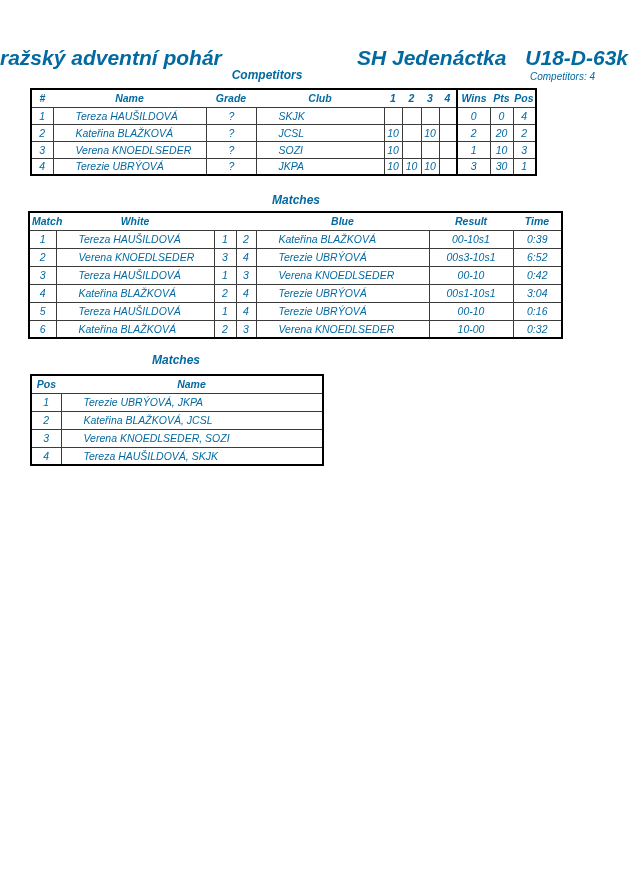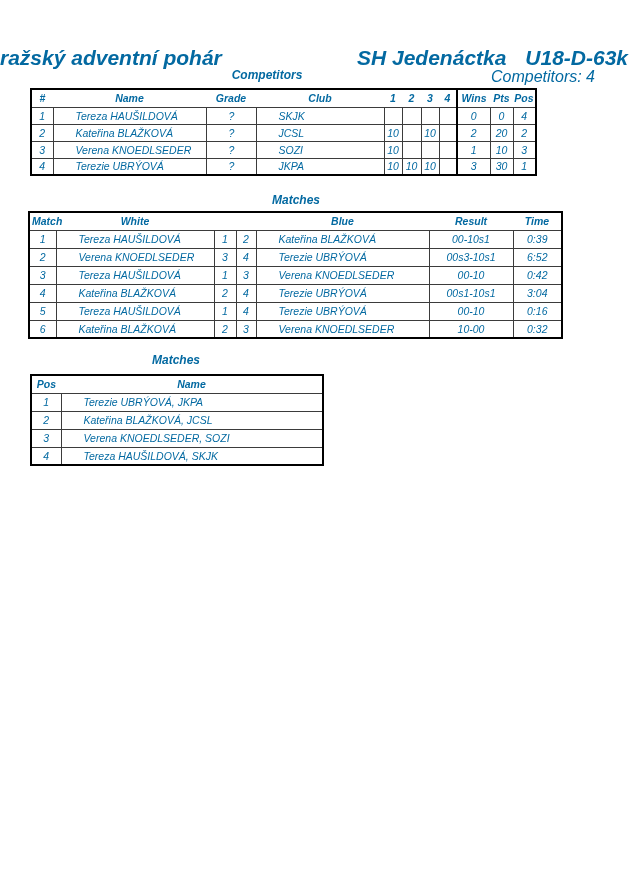--- a/index.html
+++ b/index.html
@@ -40,21 +40,21 @@
     transform: translateX(-50%);
     white-space: nowrap;
   }
   .h-competitors { left: 244px; top: 68px; margin-left: 23px; }
   .h-matches     { left: 296px; top: 193px; }
   .h-results     { left: 176px; top: 353px; }
 
   .comp-count {
     position: absolute;
     top: 71px; right: 35px;
-    font-size: 16px;
+    font-size: 10px;
     line-height: 12px;
   }
 
   
   table {
     position: absolute;
     border-collapse: collapse;
     table-layout: fixed;
     border: 2px solid #000;
   }

